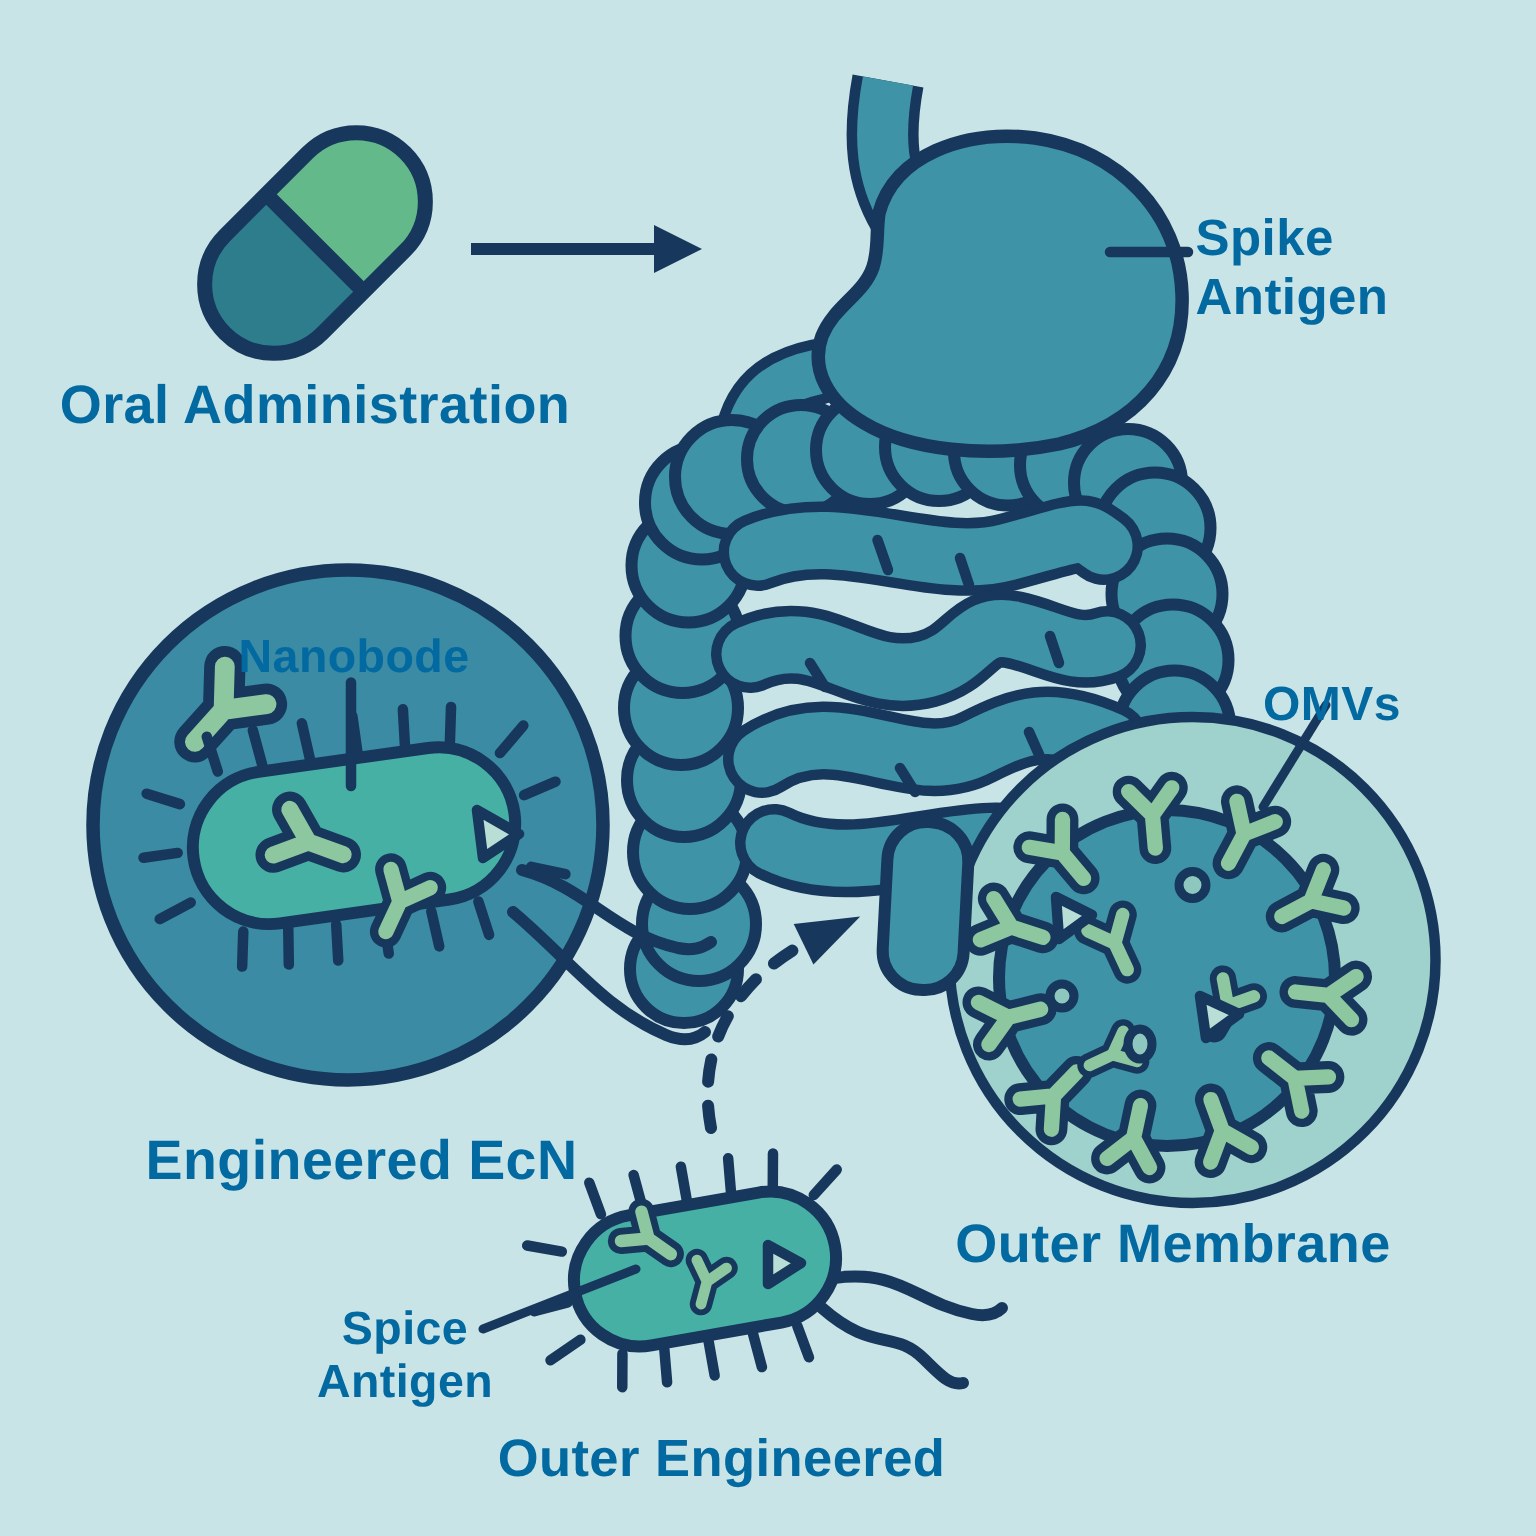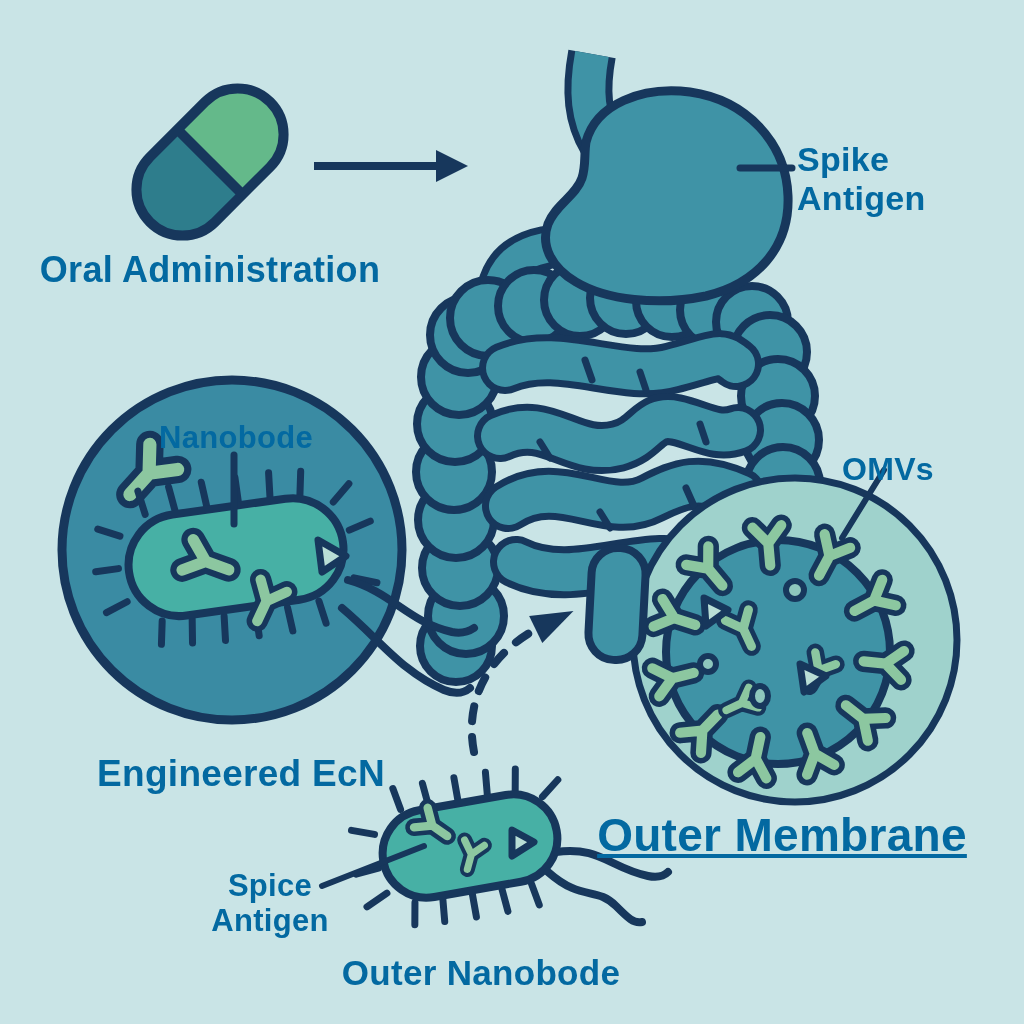--- a/index.html
+++ b/index.html
@@ -213,18 +213,18 @@
     <polygon class="head" transform="translate(551,622) rotate(-26)" points="-17,-15 25,0 -17,15"></polygon>
   </g>
 </svg>
 
 <div class="lbl cc" style="left:210px;top:249px;font-size:36px;">Oral Administration</div>
 <div class="lbl" style="left:797px;top:140px;font-size:34px;">Spike</div>
 <div class="lbl" style="left:797px;top:179px;font-size:34px;">Antigen</div>
 <div class="lbl cc" style="left:236px;top:420px;font-size:31px;">Nanobode</div>
 <div class="lbl cc" style="left:241px;top:732px;font-size:37px;margin-top:21px;">Engineered EcN</div>
 <div class="lbl cc" style="left:888px;top:438px;font-size:32px;margin-top:13px;">OMVs</div>
-<div class="lbl cc" style="left:782px;top:808px;font-size:46px;text-decoration:underline;">Outer Membrane</div>
+<div class="lbl cc" style="left:782px;top:808px;font-size:36px;">Outer Membrane</div>
 <div class="lbl cc" style="left:270px;top:868px;font-size:31px;">Spice</div>
 <div class="lbl cc" style="left:270px;top:903px;font-size:31px;">Antigen</div>
-<div class="lbl cc" style="left:481px;top:953px;font-size:35px;">Outer Nanobode</div>
+<div class="lbl cc" style="left:481px;top:953px;font-size:35px;">Outer Engineered</div>
 
 </div>
 
 </body></html>

